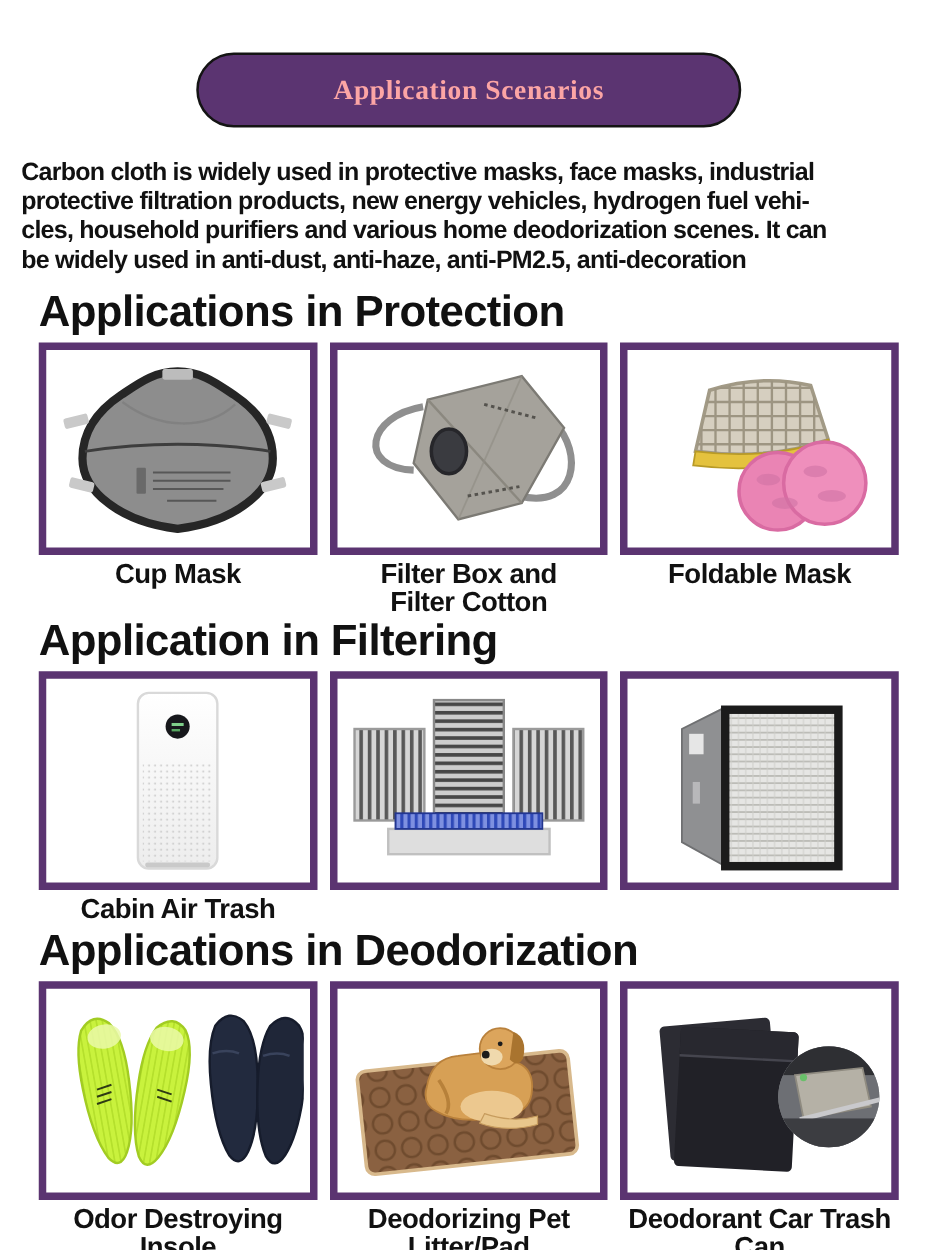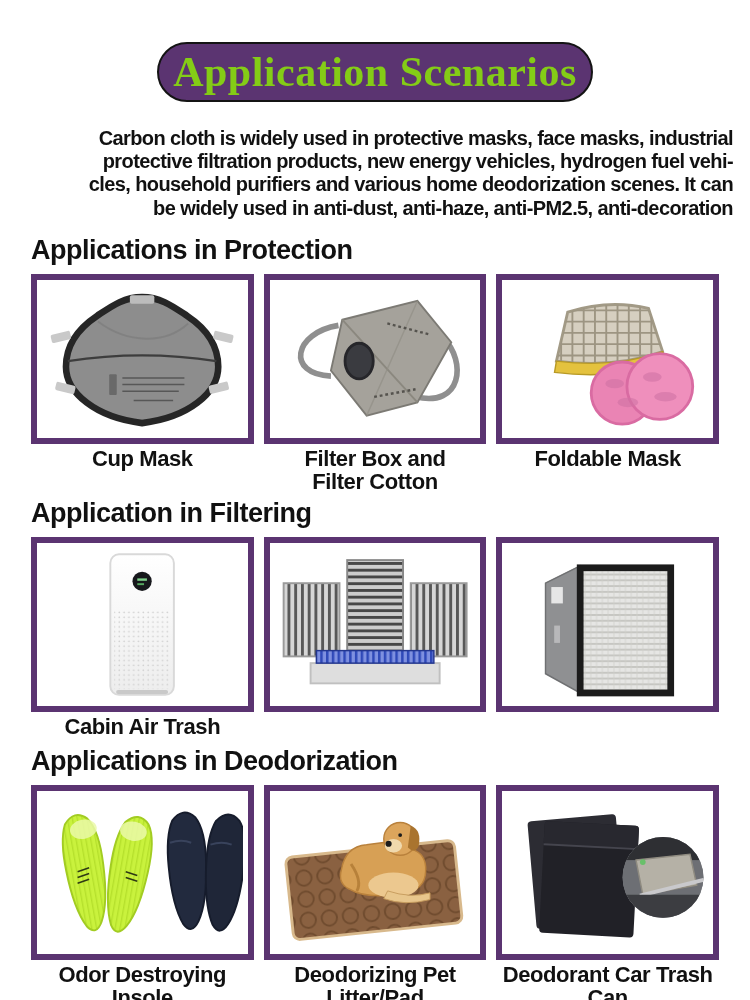--- a/index.html
+++ b/index.html
@@ -4,27 +4,27 @@
 <style>
   :root{ --purple:#5b3471; --ink:#111111; }
   *{ margin:0; padding:0; box-sizing:border-box; }
   html,body{ width:750px; height:1000px; background:#ffffff; overflow:hidden;
              font-family:"Liberation Sans", sans-serif; color:var(--ink); }
 
   .banner{ width:436px; height:60px; margin:42px auto 0;
            background:var(--purple); border:2px solid #141414; border-radius:30px;
            display:flex; align-items:center; justify-content:center; }
   .banner-title{ font-family:"Liberation Serif", serif; font-weight:bold;
-                 font-size:42px; color:#84cc16; letter-spacing:.5px; }
-
-  .intro{ margin:25px auto 0; width:716px; text-align:right;
+                 font-size:22px; color:#fca5a5; letter-spacing:.5px; }
+
+  .intro{ margin:25px auto 0; width:716px; text-align:left;
           font-weight:bold; font-size:20px; letter-spacing:-0.6px;
           line-height:1.16; white-space:pre-line; }
 
-  .section-heading{ margin:13px 0 0 31px; font-size:27px; font-weight:bold;
+  .section-heading{ margin:13px 0 0 31px; font-size:35px; font-weight:bold;
                     letter-spacing:-0.5px; line-height:34px; }
   .section-heading.tight{ margin-top:3px; }
 
   .card-row{ display:grid; grid-template-columns:repeat(3,1fr); gap:10px;
              padding:0 31px; margin-top:7px; }
   .card{ border:6px solid var(--purple); background:#ffffff; height:170px;
          display:flex; align-items:center; justify-content:center; overflow:hidden; }
   .card-row.tall .card{ height:175px; }
   .card svg{ width:96%; height:94%; }
 

